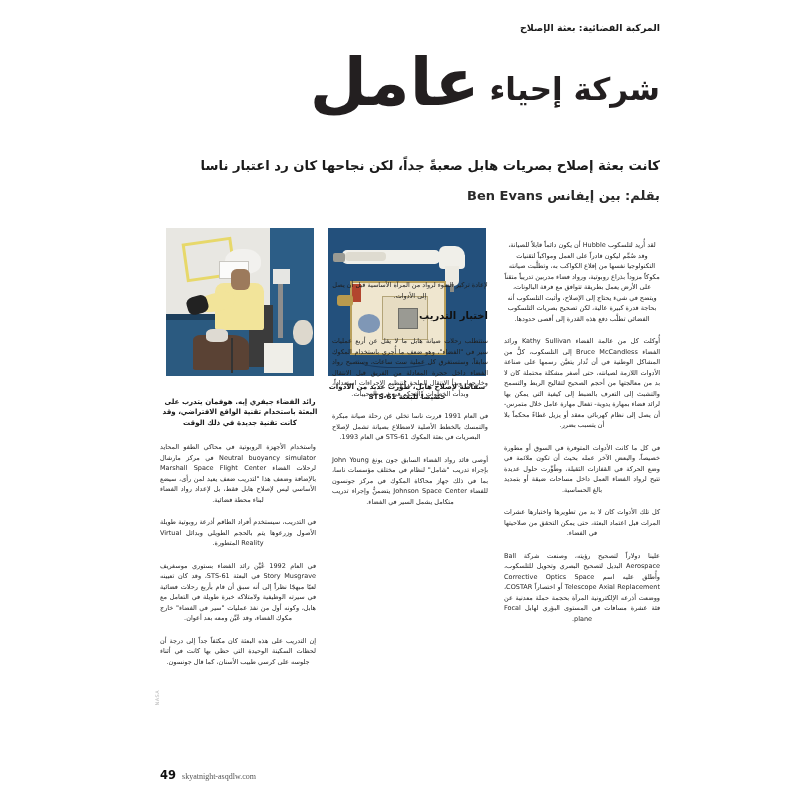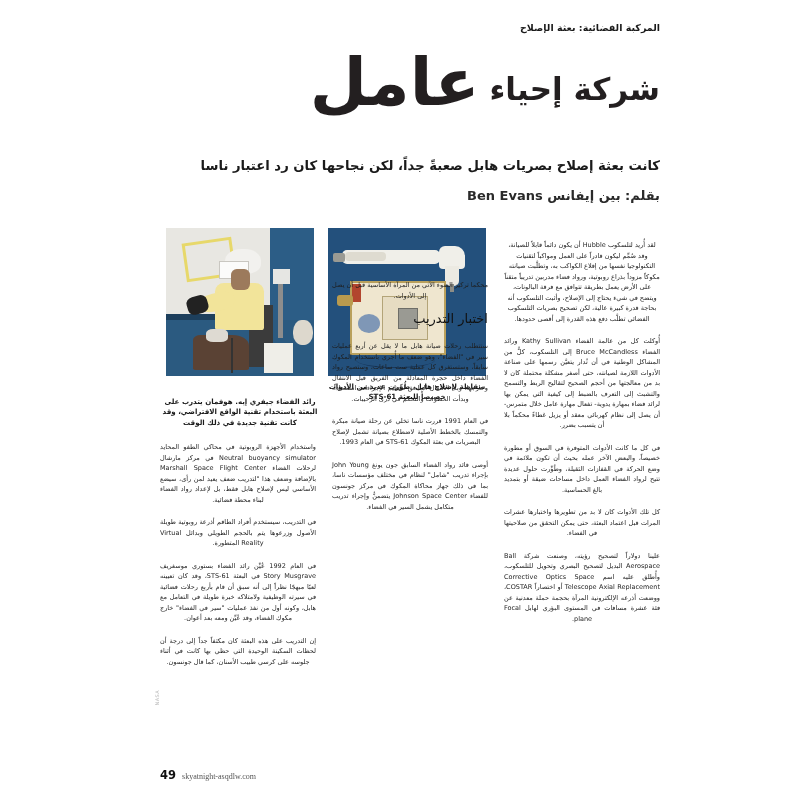--- a/index.html
+++ b/index.html
@@ -85,21 +85,21 @@
   .col{
     position:absolute;
     font-size:6.5px;line-height:1.62;
     color:#1e1e1e;direction:rtl;
     text-align:justify;
     text-align-last:center;
   }
   .col p{margin:12px 0 5px 0;}
   .col .lead{text-align:center;text-align-last:center;}
   .subhead{
-    font-size:13px;font-weight:400;color:#111;
+    font-size:10px;font-weight:700;color:#111;
     margin:7px 0 5px 0;text-align:right;text-align-last:right;
   }
 
   
   #col-right{right:0;   top:228px;width:156px;height:518px;}
   #col-mid  {right:172px;top:268px;width:156px;height:478px;}
   #col-left {right:344px;top:430px;width:156px;height:316px;}
 
   
   .footer{
@@ -214,21 +214,21 @@
 
     <div class="col" id="col-right">
       <p class="lead">لقد أُريد لتلسكوب Hubble أن يكون دائماً قابلاً للصيانة، وقد صُمِّم ليكون قادراً على العمل ومواكباً لتقنيات التكنولوجيا نفسها من إقلاع الكواكب به، وتطلَّبت صيانته مكوكاً مزوداً بذراع روبوتية، ورواد فضاء مدربين تدريباً متقناً على الأرض يعمل بطريقة تتوافق مع فرقة البالونات، ويتضح في شيء يحتاج إلى الإصلاح، وأثبت التلسكوب أنه بحاجة قدرة كبيرة عالية، لكن تصحيح بصريات التلسكوب الفضائي تطلَّب دفع هذه القدرة إلى أقصى حدودها.</p>
       <p>أُوكلت كل من عالمة الفضاء Kathy Sullivan ورائد الفضاء Bruce McCandless إلى التلسكوب، كلٌّ من المشاكل الوطنية في أن تُدار يتعيَّن رسمها على صناعة الأدوات اللازمة لصيانته، حتى أصغر مشكلة محتملة كان لا بد من معالجتها من أحجم الصحيح لتقاليح الربط والتسمح والتشبث إلى التعرف بالضبط إلى كيفية التي يمكن بها لرائد فضاء بمهارة يدوية- تفعال مهارة عامل خلال متمرس- أن يصل إلى نظام كهربائي معقد أو يزيل غطاءً محكماً بلا أن يتسبب بضرر.</p>
       <p>في كل ما كانت الأدوات المتوفرة في السوق أو مطورة خصيصاً، والبعض الآخر عمله بحيث أن تكون ملائمة في وضع الحركة في القفازات الثقيلة، وطُوِّرت حلول عديدة تتيح لرواد الفضاء العمل داخل مساحات ضيقة أو بتمديد بالغ الحساسية.</p>
       <p>كل تلك الأدوات كان لا بد من تطويرها واختبارها عشرات المرات قبل اعتماد البعثة، حتى يمكن التحقق من صلاحيتها في الفضاء.</p>
       <p>علينا دولاراً لتصحيح رؤيته، وصنعت شركة Ball Aerospace البديل لتصحيح البصري وتحويل للتلسكوب، وأُطلق عليه اسم Corrective Optics Space Telescope Axial Replacement أو اختصاراً COSTAR، ووضعت أذرعه الإلكترونية المرآة بحجمة حملة معدنية عن فئة عشرة مسافات في المستوى البؤري لهابل Focal plane.</p>
     </div>
 
     <div class="col" id="col-mid">
-      <p class="lead">محكما تركيز الضوء الآتي من المرآة الأساسية قبل أن يصل إلى الأدوات.</p>
+      <p class="lead">لإعادة تركيز الضوء لرواد من المرآة الأساسية قبل أن يصل إلى الأدوات.</p>
       <div class="subhead">اختبار التدريب</div>
       <p>ستتطلب رحلات صيانة هابل ما لا يقل عن أربع عمليات سير في "الفضاء"، وهو ضعف ما أُجري باستخدام المكوك سابقاً، وستستغرق كل عملية ست ساعات، وستصبح رواد الفضاء داخل حجرة المعادلة من الفريق قبل الانتقال وخارجها، وبدأ الانتقال الملحق لتنظيم الإجراءات استعداداً، وبدأت الخطوات والتحكم في ذرى الرحيبات.</p>
       <p>في العام 1991 قررت ناسا تخلي عن رحلة صيانة مبكرة والتمسك بالخطط الأصلية لاضطلاع بصيانة تشمل لإصلاح البصريات في بعثة المكوك STS-61 في العام 1993.</p>
       <p>أوصى قائد رواد الفضاء السابق جون يونغ John Young بإجراء تدريب "شامل" لنظام في مختلف مؤسسات ناسا، بما في ذلك جهاز محاكاة المكوك في مركز جونسون للفضاء Johnson Space Center يتضمنُّ وإجراء تدريب متكامل يشمل السير في الفضاء.</p>
     </div>
 
     <div class="col" id="col-left">
       <p>واستخدام الأجهزة الروبوتية في محاكي الطفو المحايد Neutral buoyancy simulator في مركز مارشال لرحلات الفضاء Marshall Space Flight Center بالإضافة وضعف هذا "لتدريب ضعف يعيد لمن رأى، سيضع الأساسي ليس لإصلاح هابل فقط، بل لإعداد رواد الفضاء لبناء محطة فضائية.</p>
       <p>في التدريب، سيستخدم أفراد الطاقم أذرعة روبوتية طويلة الأصول وزرعوها يتم بالحجم الطويلي وبدائل Virtual Reality المتطورة.</p>
       <p>في العام 1992 عُيِّن رائد الفضاء بستوري موسغريف Story Musgrave في البعثة STS-61، وقد كان تعيينه لعبًا مبهجًا نظراً إلى أنه سبق أن قام بأربع رحلات فضائية في سيرته الوظيفية ولامتلاكه خبرة طويلة في التعامل مع هابل، وكونه أول من نفذ عمليات "سير في الفضاء" خارج مكوك الفضاء، وقد عُيِّن ومعه بعد أعوان.</p>

